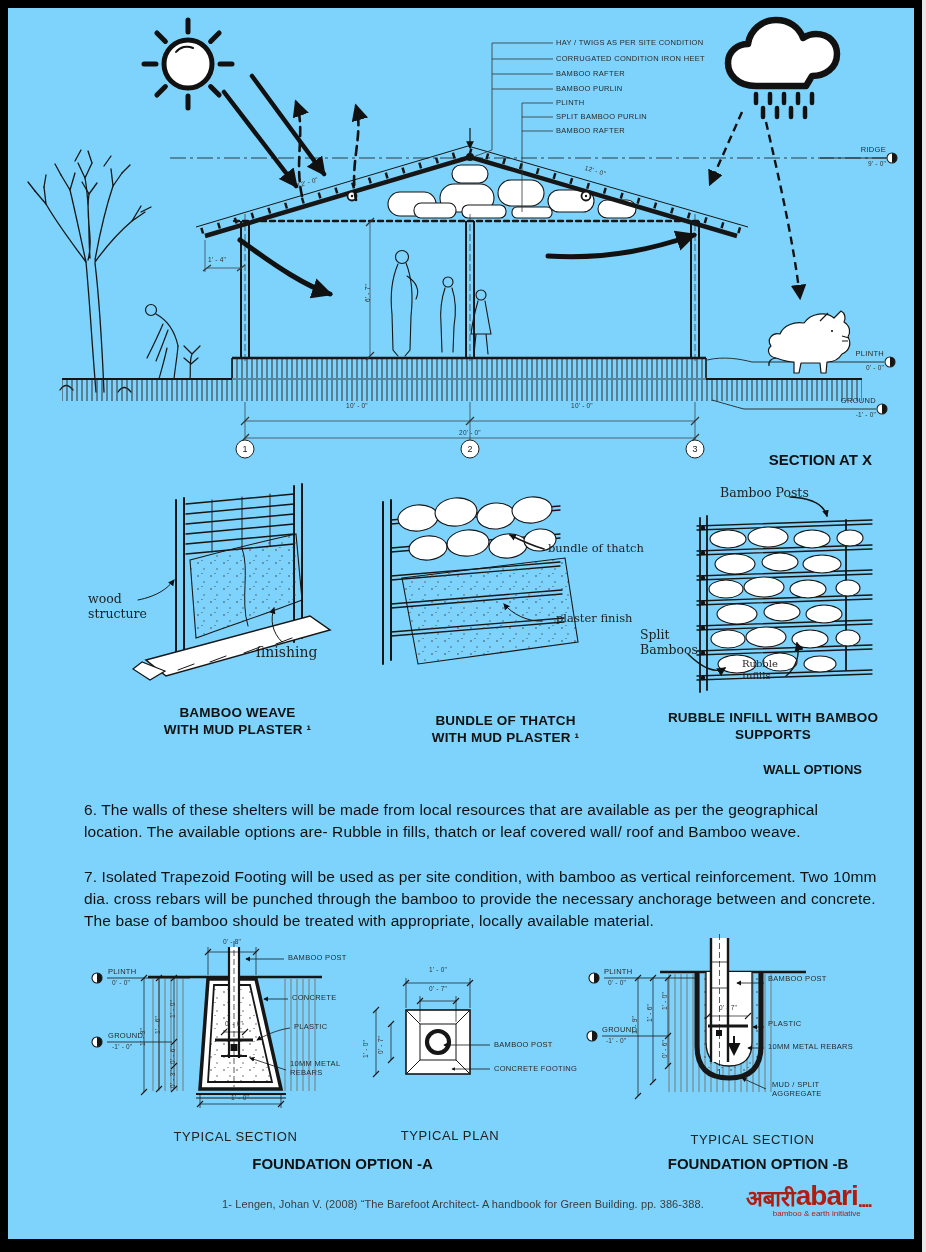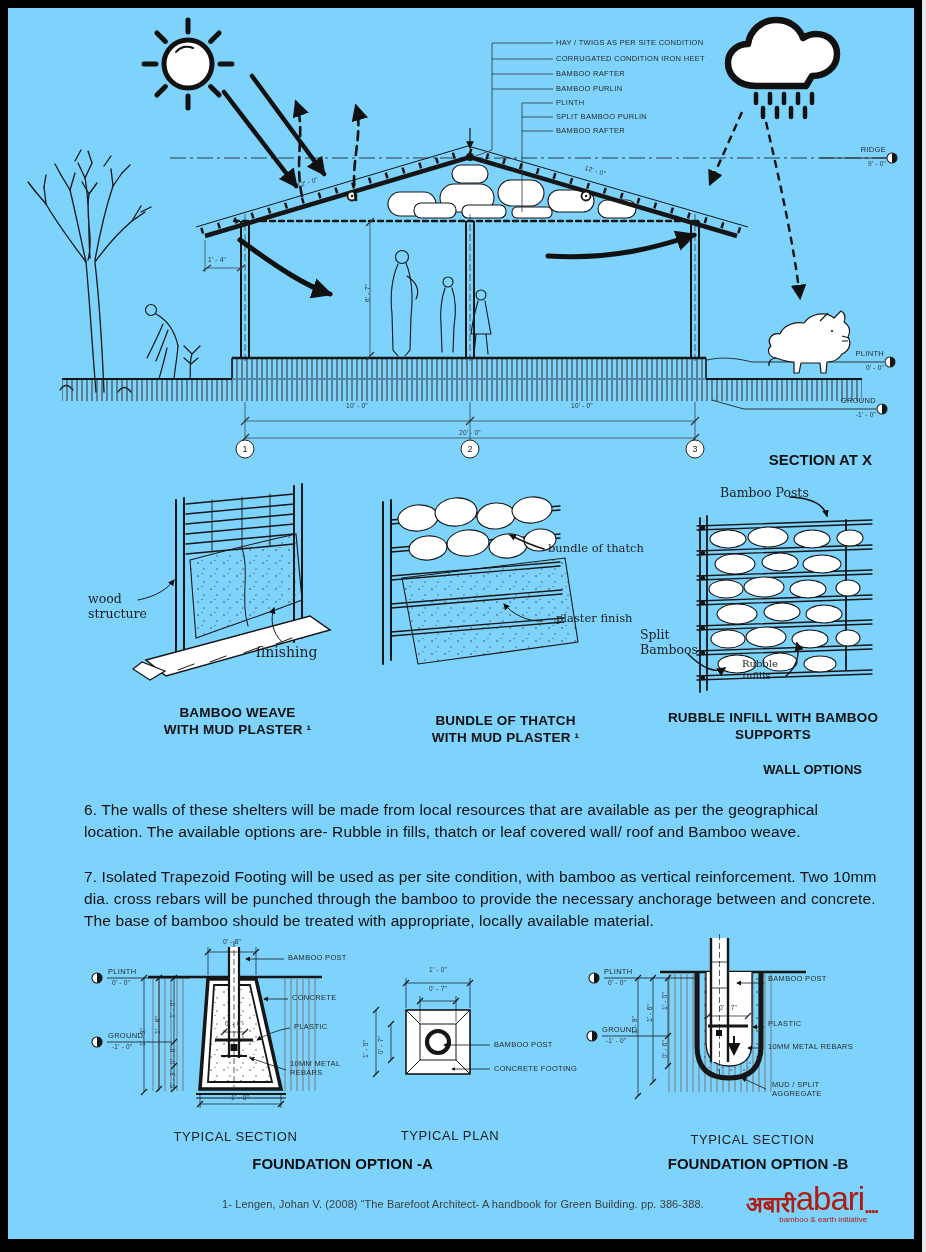--- a/index.html
+++ b/index.html
@@ -406,20 +406,20 @@
 <div class="t dim rot" style="left:646px;top:1022px">1' - 6"</div>
 <div class="t dim rot" style="left:661px;top:1010px">1' - 0"</div>
 <div class="t dim rot" style="left:661px;top:1058px">0' - 6"</div>
 <div class="t tcap c" style="left:675px;top:1132px;width:155px">TYPICAL SECTION</div>
 <div class="t b c" style="left:648px;top:1155px;width:220px;font-size:15px;color:#111">FOUNDATION OPTION -B</div>
 
 <div class="t c" style="left:163px;top:1198px;width:600px;font-size:11px;color:#3c3c3c;letter-spacing:.1px">1- Lengen, Johan  V. (2008) “The Barefoot Architect- A handbook for Green Building. pp. 386-388.</div>
 <div style="position:absolute;left:746px;top:1180px;z-index:10">
   <div style="display:flex;align-items:flex-end">
     <span class="red" style="font-size:22px;font-weight:bold">अबारी</span>
-    <span class="red" style="font-size:33px;font-weight:normal;letter-spacing:-1px">abari</span>
+    <span class="red" style="font-size:28px;font-weight:bold;letter-spacing:-1px">abari</span>
     <span class="red" style="font-size:19px;font-weight:bold;letter-spacing:-2px">....</span>
   </div>
   <div class="red r" style="font-size:8px;margin-top:-3px;padding-right:10px">bamboo &amp; earth initiative</div>
 </div>
 
 <div id="frame"></div>
 </div>
 
 </body></html>

